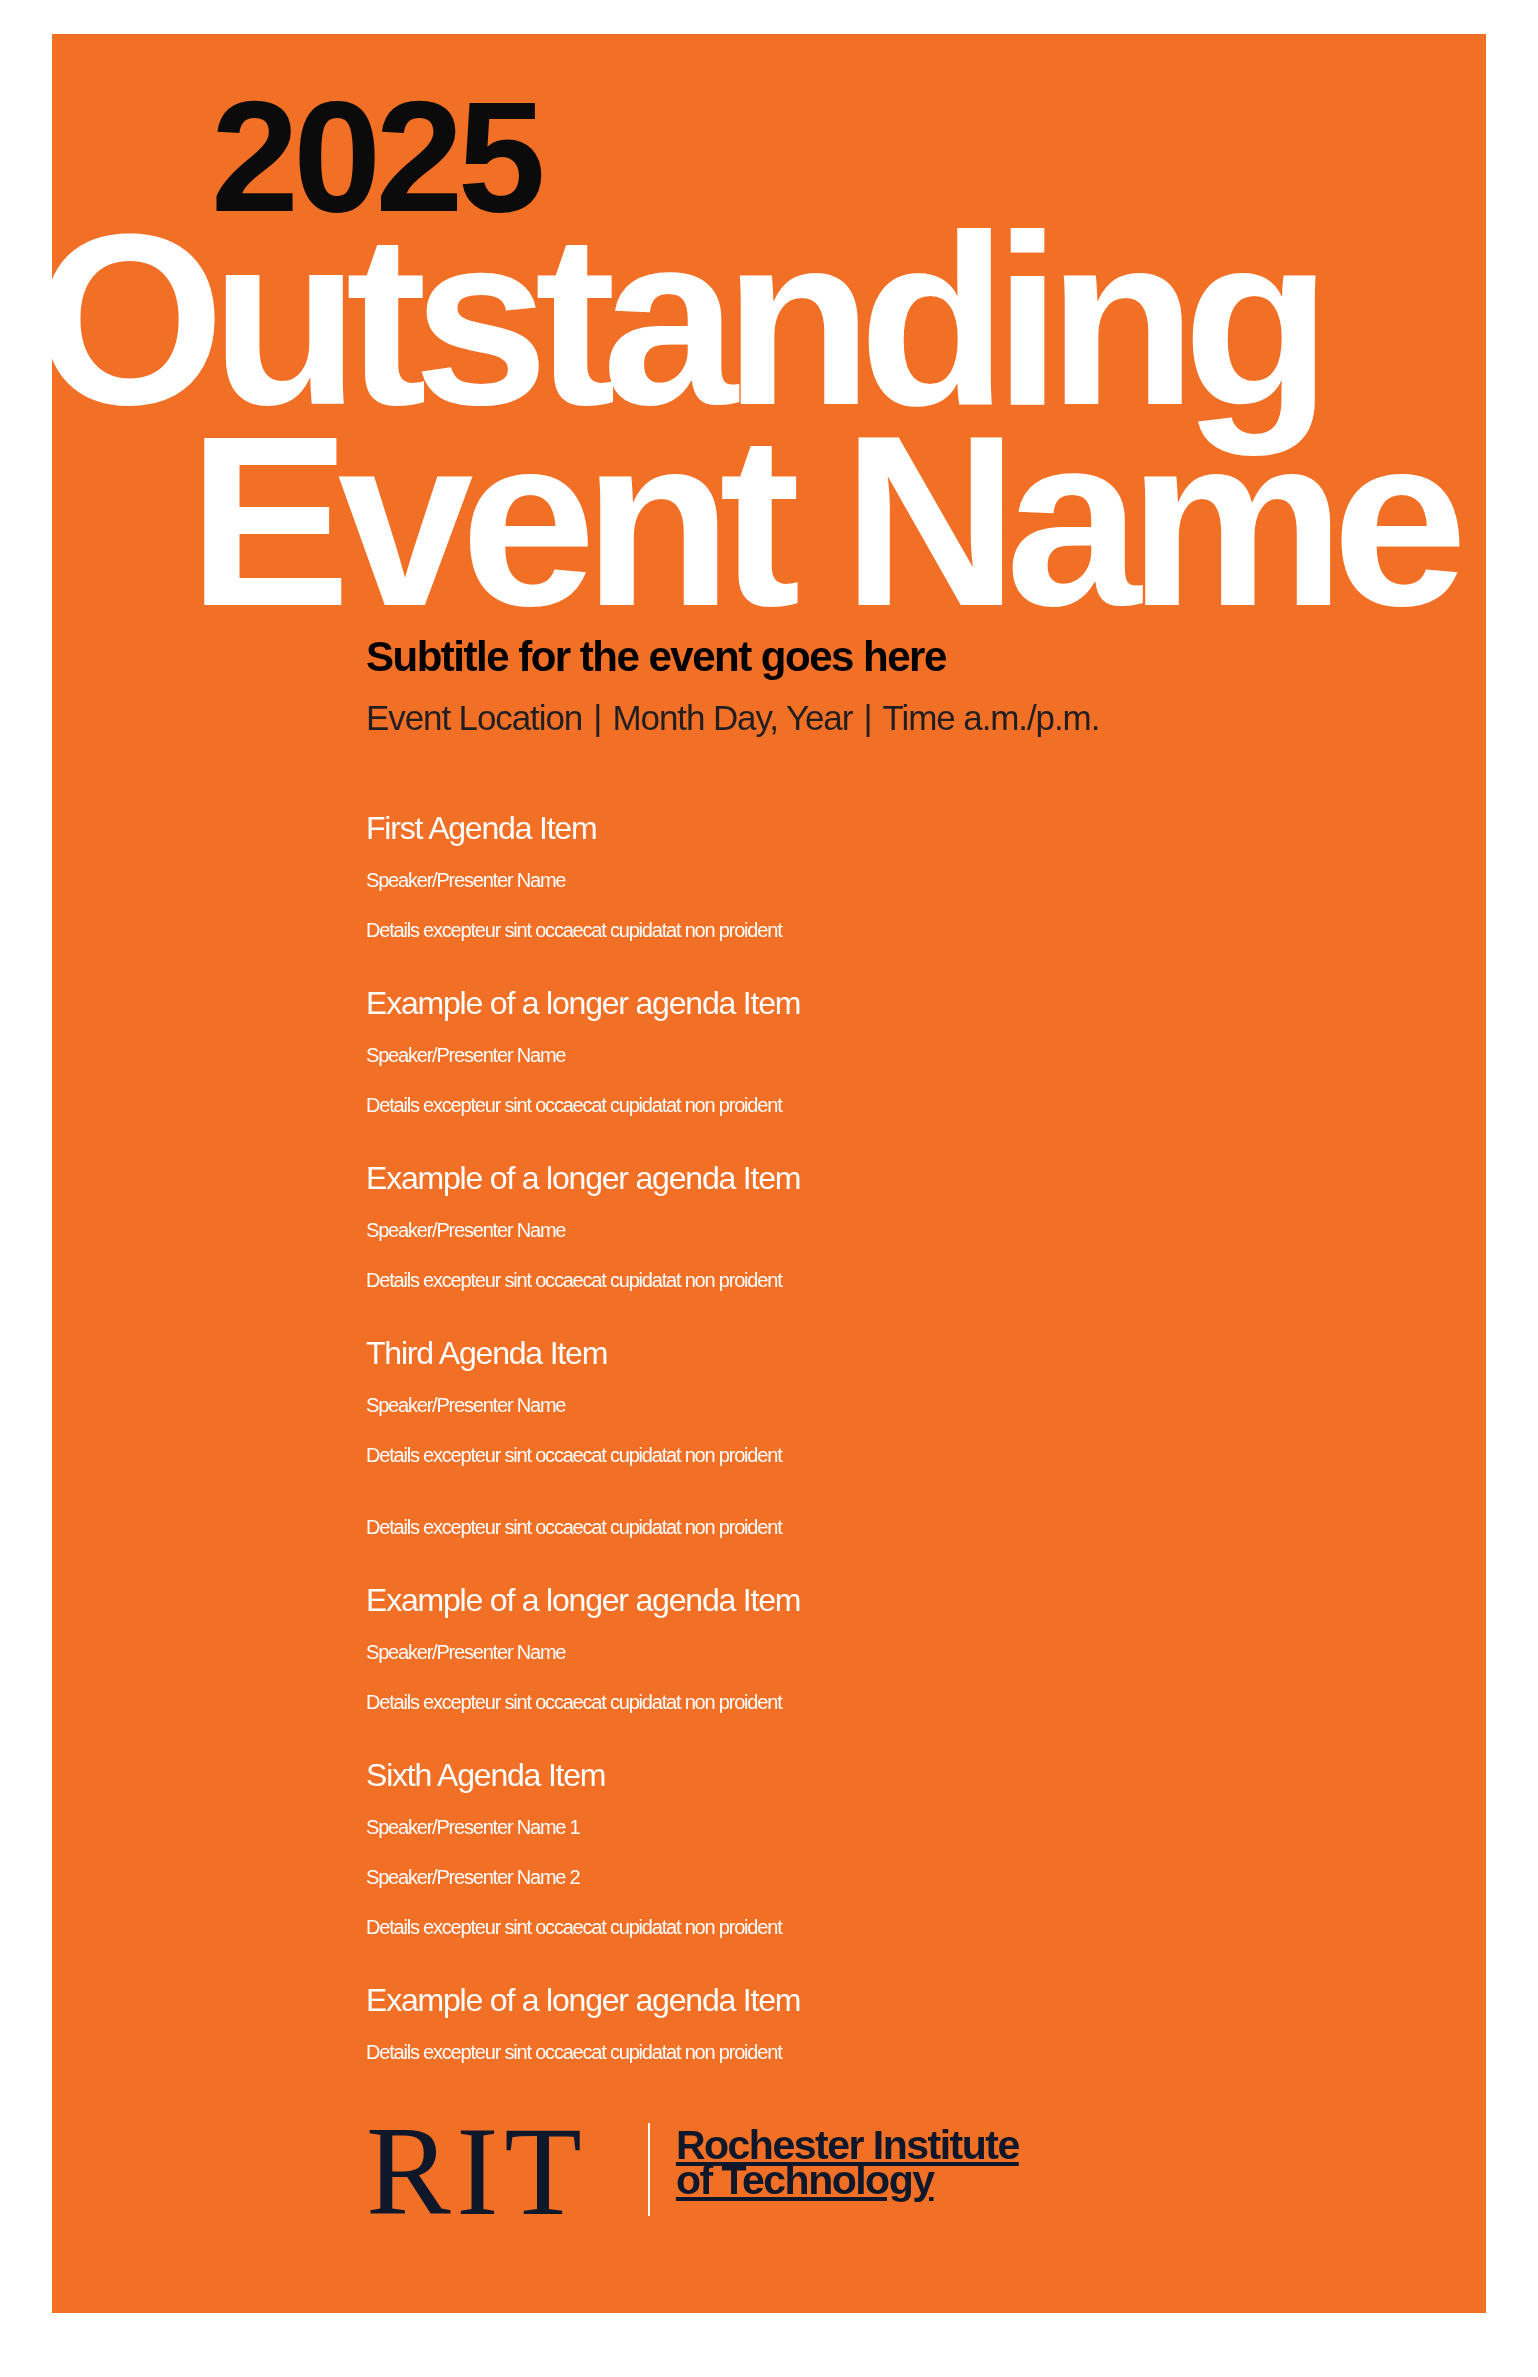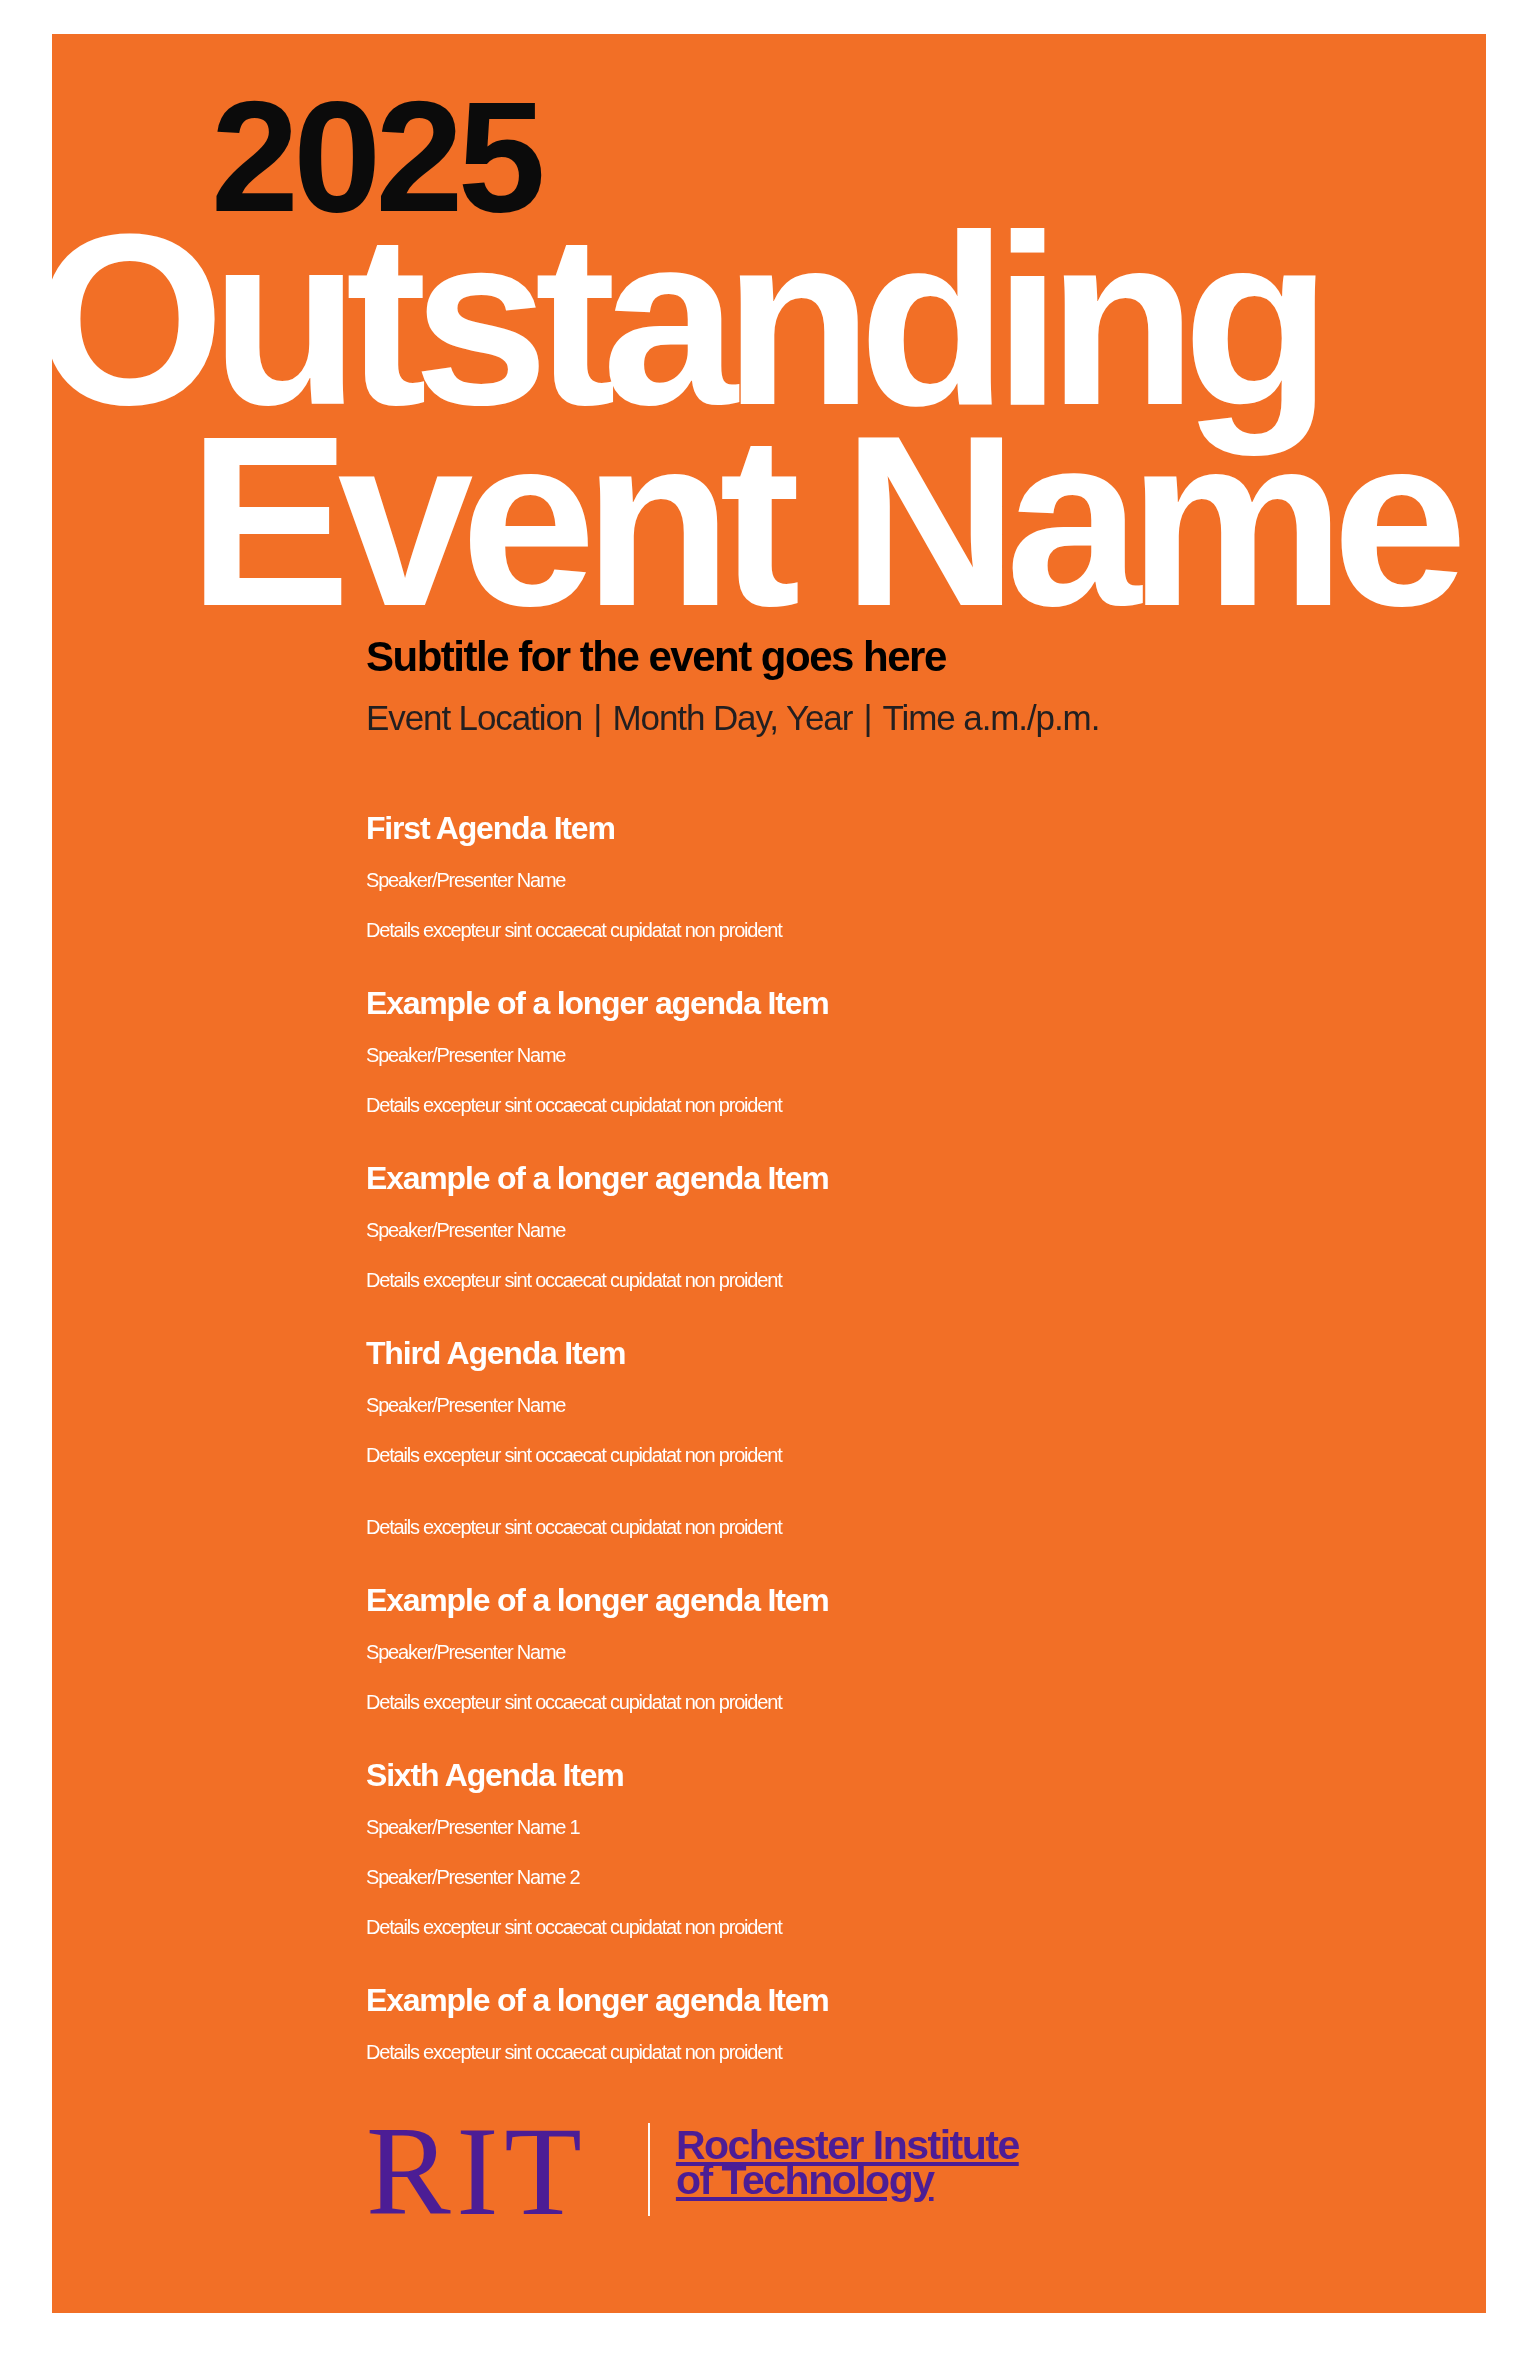--- a/index.html
+++ b/index.html
@@ -39,31 +39,31 @@
     font-size: 35px; line-height: 1; font-weight: 400;
     color: #231f20; letter-spacing: -1.1px;
   }
   .event-info .sep { margin: 0 11.2px; }
   .agenda {
     position: absolute; left: 314px; top: 774px;
     color: #ffffff;
   }
   .agenda-item { margin-bottom: 34px; }
   .agenda-title {
-    font-size: 32px; line-height: 41px; font-weight: 700;
+    font-size: 32px; line-height: 41px; font-weight: 400;
     letter-spacing: -1.2px; white-space: nowrap;
   }
   .agenda-line {
     font-size: 20px; line-height: 38px; font-weight: 400;
     letter-spacing: -1.2px; white-space: nowrap; margin-top: 12px;
   }
   .logo {
     position: absolute; left: 314px; top: 2081px;
     height: 103px; display: flex; align-items: flex-start;
-    color: #4c1d95;
+    color: #0f172a;
   }
   .logo-mark {
     font-family: "Liberation Serif", serif;
     font-size: 127px; line-height: 1; letter-spacing: 5.6px;
     margin-top: -7.5px; width: 254px;
   }
   .logo-divider {
     width: 1.9px; height: 93px; background: #ffffff;
     margin: 7.5px 26px 0 28px; opacity: 0.95;
   }

